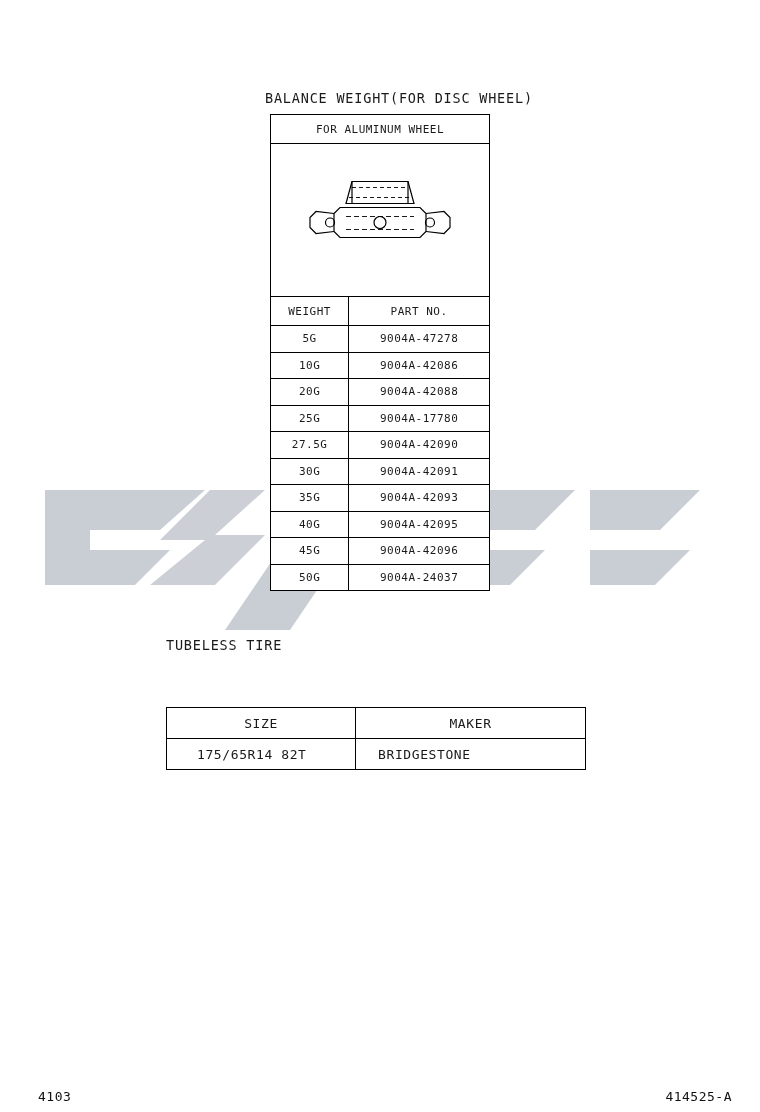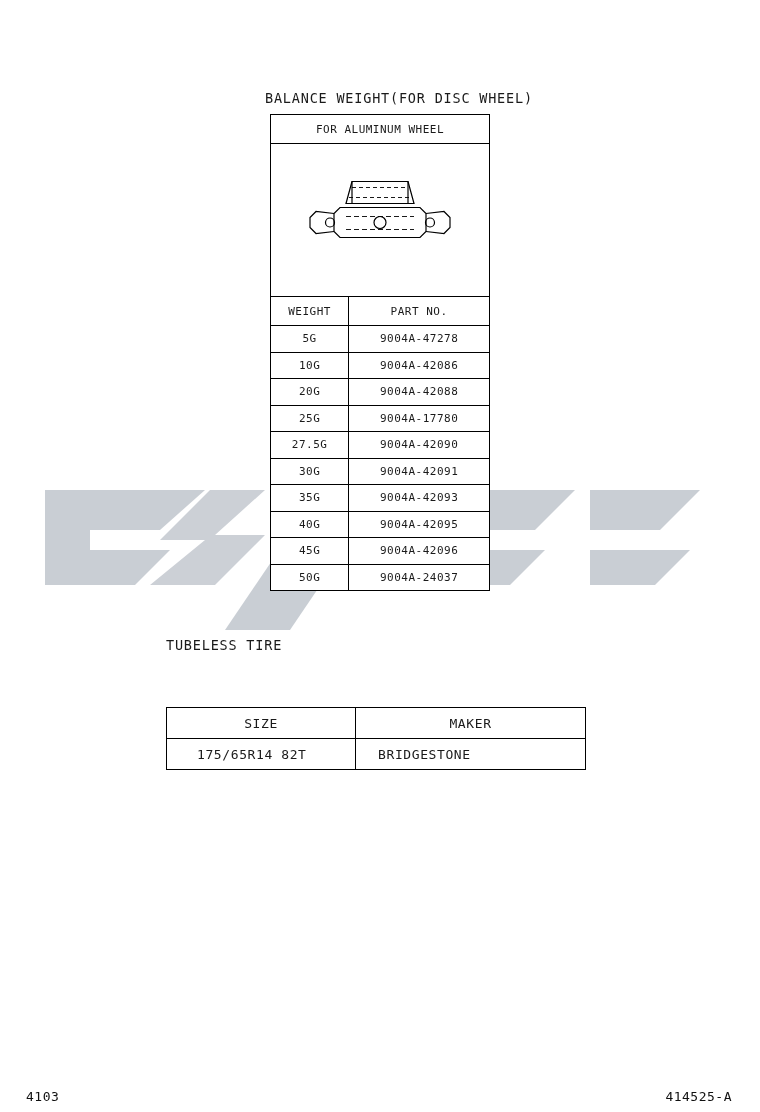--- a/index.html
+++ b/index.html
@@ -119,20 +119,21 @@
   .tt-body .tt-col-size { padding-left: 30px; }
   .tt-body .tt-col-maker { padding-left: 22px; }
 
   
   .footer-left, .footer-right {
     position: absolute;
     bottom: 24px;
     font-size: 13px;
     letter-spacing: 0.5px;
     color: #111;
+    margin-left: 12px;
   }
   .footer-left { left: 26px; }
   .footer-right { right: 28px; }
 </style>
 </head>
 <body>
 
 <div class="watermark">
   <svg width="760" height="190" viewBox="0 0 760 190" xmlns="http://www.w3.org/2000/svg">
     <g fill="#c9ced4">

